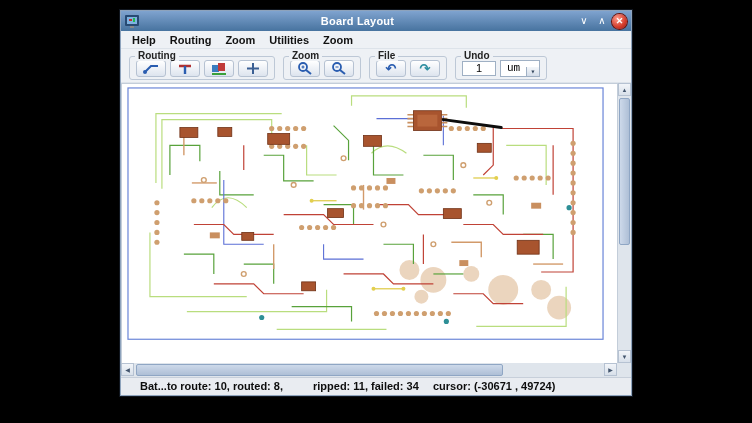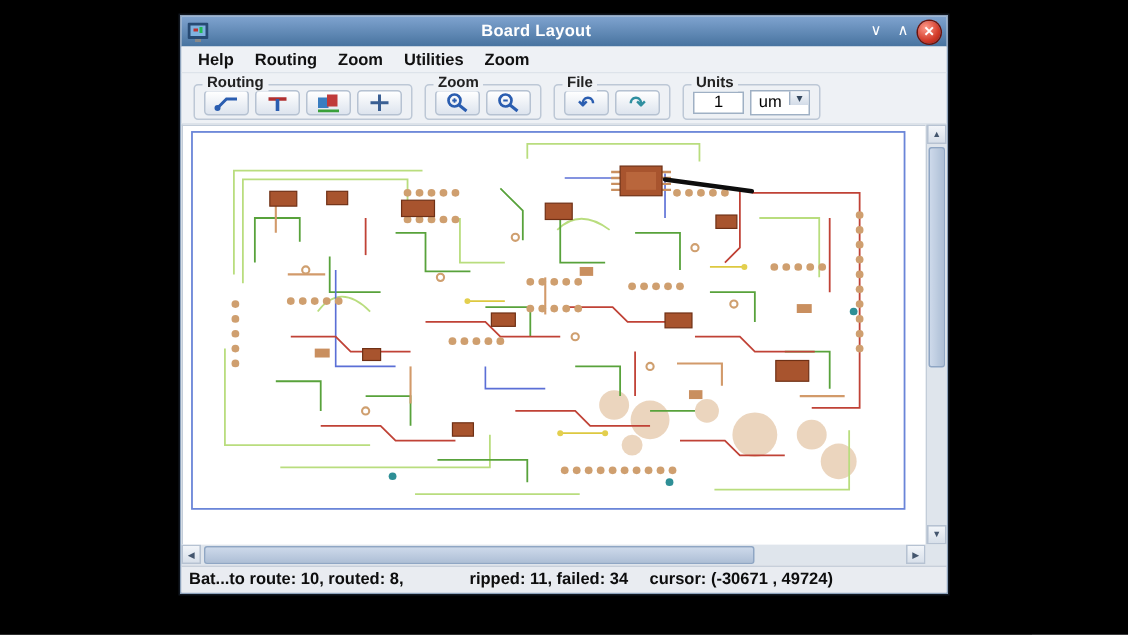--- a/index.html
+++ b/index.html
@@ -55,21 +55,21 @@
     display:flex; align-items:center; justify-content:center; overflow:hidden;
   }
   .glyph-undo { font-size:13px; font-weight:bold; color:#2a5db0; line-height:1; }
   .glyph-redo { font-size:13px; font-weight:bold; color:#2f8fa0; line-height:1; }
   .units-input {
     width:34px; height:15px; border:1px solid #9fb0c4; background:#fff;
     font-family:"Liberation Sans",sans-serif; font-size:11px; text-align:center;
   }
   .combo {
     width:40px; height:17px; border:1px solid #9fb0c4; background:#fff;
-    display:flex; align-items:flex-start; font-size:11px;
+    display:flex; align-items:flex-end; font-size:11px;font-family:Liberation Mono, monospace;
   }
   .combo-val { flex:1; text-align:center; line-height:15px; }
   .combo-arrow {
     width:13px; background:linear-gradient(#f4f7fa,#d3dce8); border-left:1px solid #9fb0c4;
     font-size:8px; display:flex; align-items:center; justify-content:center; color:#33475e;
   }
   
   .main { flex:1; display:flex; background:#eef1f5; min-height:0; }
   .canvas {
     flex:1; background:#fff; border-top:1px solid #c3cdd9; border-left:1px solid #c3cdd9;
@@ -96,21 +96,21 @@
     position:absolute; top:1px; bottom:1px; left:2px; width:78%;
     background:linear-gradient(#cdd9ea,#aebfd6); border:1px solid #8fa6c4; border-radius:2px;
   }
   .corner { width:14px; flex:0 0 14px; background:#dfe5ec; }
   
   .statusbar {
     height:18px; flex:0 0 18px; background:#e9ecf1; border-top:1px solid #c7cfda;
     position:relative; font-size:11px; font-weight:bold; color:#0d0d0d;
   }
   .statusbar span { position:absolute; top:2px; white-space:nowrap; }
-  .status-left { left:5px; }
+  .status-left { left:19px; }
   .status-mid { left:192px; }
   .status-right { left:312px; }
 </style>
 </head>
 <body>
 
 <div class="stage">
   <div class="window">
 
     <div class="titlebar">
@@ -187,21 +187,21 @@
         <span class="tgroup-label">File</span>
         <div class="tbtn">
           <span class="glyph-undo">↶</span>
         </div>
         <div class="tbtn">
           <span class="glyph-redo">↷</span>
         </div>
       </div>
 
       <div class="tgroup">
-        <span class="tgroup-label">Units</span>
+        <span class="tgroup-label">Undo</span>
         <input class="units-input" value="1" style="">
         <div class="combo">
           <span class="combo-val">um</span>
           <span class="combo-arrow">▾</span>
         </div>
       </div>
 
     </div>
 
     <div class="main">

